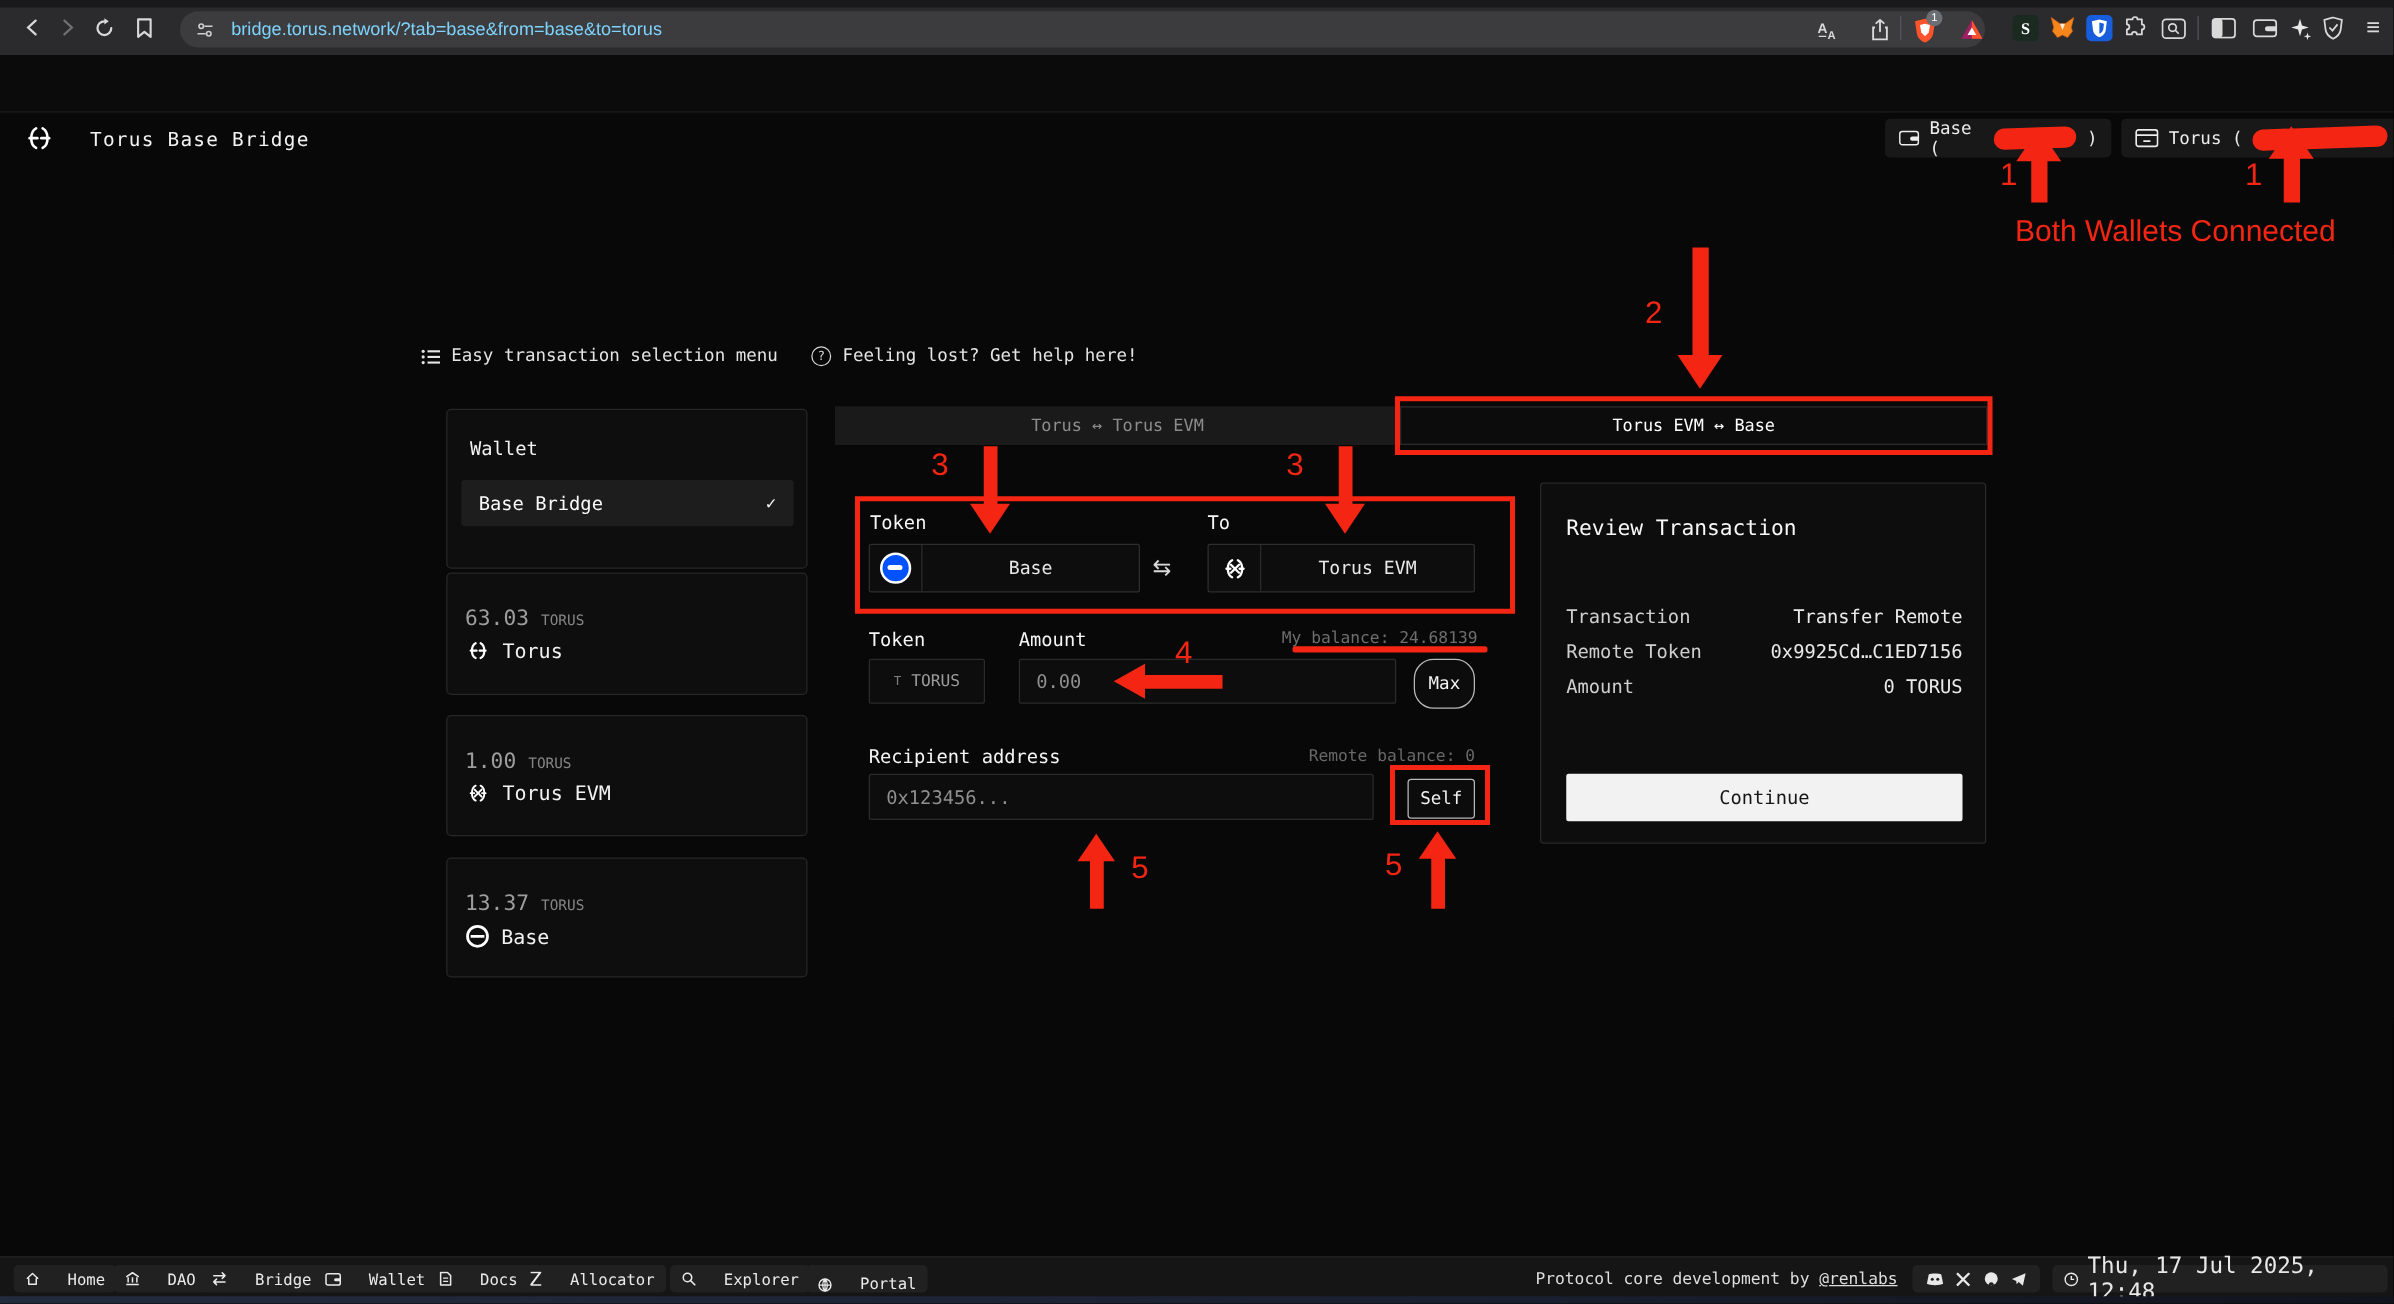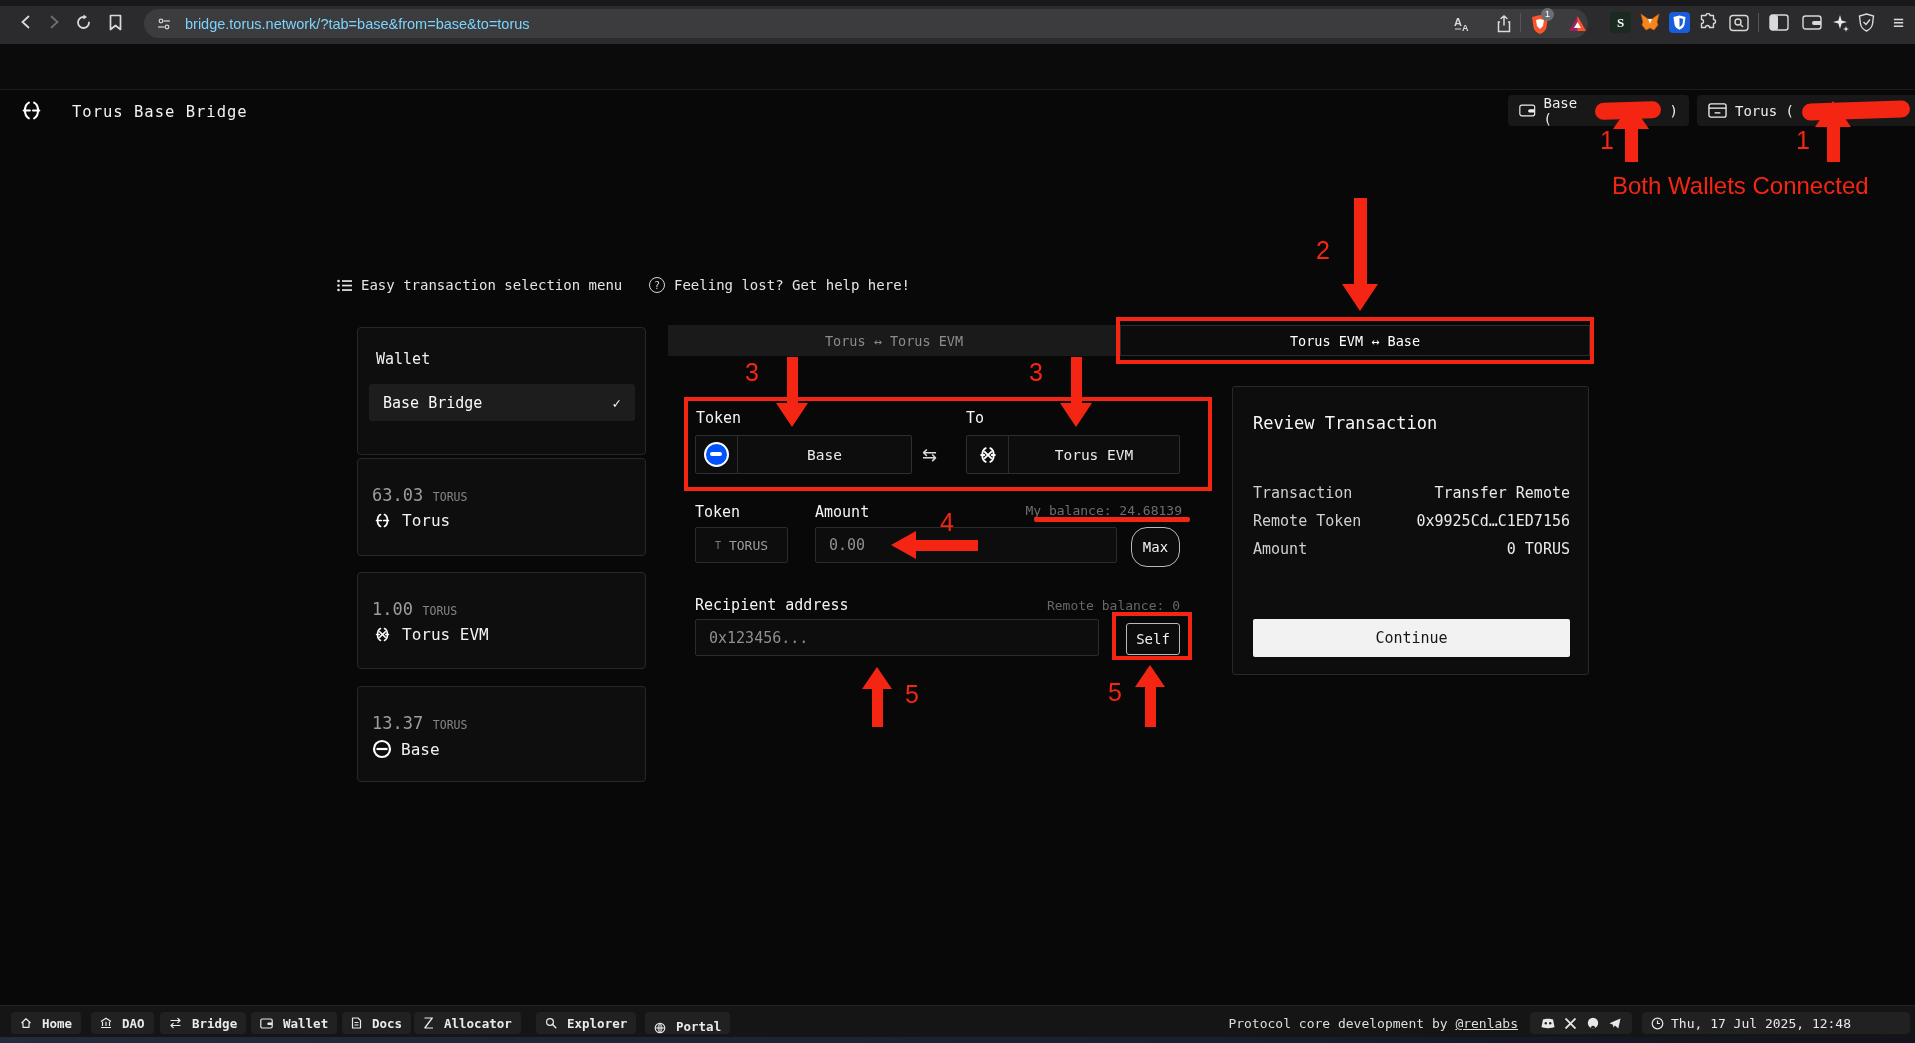--- a/index.html
+++ b/index.html
@@ -85,26 +85,26 @@
   
   #review-card { position:absolute; left:1232px; top:386px; width:357px; height:289px; background:#0d0d0d; border:1px solid #292929; border-radius:3px; }
   #review-title { position:absolute; left:20px; top:26px; font-size:17px; color:#f7f7f7; }
   .rev-row { position:absolute; left:20px; width:317px; display:flex; justify-content:space-between; font-size:15px; }
   .rev-label { color:#cfcfcf; }
   .rev-val { color:#eaeaea; }
   #continue-btn { position:absolute; left:20px; top:232px; width:317px; height:38px; background:#f2f2f2; color:#161616; border-radius:2px; display:flex; align-items:center; justify-content:center; font-size:15px; }
 
   
   #footer { left:0; top:1005px; width:1915px; height:38px; background:#151515; border-top:1px solid #242424; }
-  .fbtn { position:absolute; top:1012px; height:22px; background:#212121; border-radius:4px; color:#eaeaea; font-size:12.5px; display:flex; align-items:center; gap:10px; padding:0 9px;font-weight:bold; }
+  .fbtn { position:absolute; top:1012px; height:22px; background:#212121; border-radius:4px; color:#eaeaea; font-size:12.5px; display:flex; align-items:center; gap:22px; padding:0 9px; }
   .fbtn svg { display:block; }
   #credit { position:absolute; left:1188px; top:1016px; width:330px; text-align:right; font-size:13px; color:#dedede; }
   #credit a { color:#dedede; text-decoration:underline; }
   #social-box { position:absolute; left:1530px; top:1012px; width:102px; height:22px; background:#212121; border-radius:4px; display:flex; align-items:center; justify-content:space-around; padding:0 6px; }
-  #date-box { position:absolute; left:1642px; top:1012px; width:268px; height:22px; background:#212121; border-radius:4px; display:flex; align-items:center; gap:7px; padding:0 9px; color:#e8e8e8; font-size:13px; }
+  #date-box { position:absolute; left:1642px; top:1012px; width:268px; height:22px; background:#212121; border-radius:4px; display:flex; align-items:center; gap:7px; padding:0 9px; color:#e8e8e8; font-size:18px;justify-content:center; }
 
   
   .ann { position:absolute; pointer-events:none; }
   .ann-box { border:4px solid #f42613; }
   .ann-num { font-family:"Liberation Sans",sans-serif; font-size:25px; color:#f42613; }
   .shaft { position:absolute; background:#f42613; }
   .head { position:absolute; width:0; height:0; border-style:solid; border-color:transparent; }
   #ann-both-wallets { left:1612px; top:172px; font-family:"Liberation Sans",sans-serif; font-size:24px; color:#f42613; }
   #ann-underline { left:1034px; top:517px; width:156px; height:5px; background:#f42613; border-radius:2px; }
 </style>

